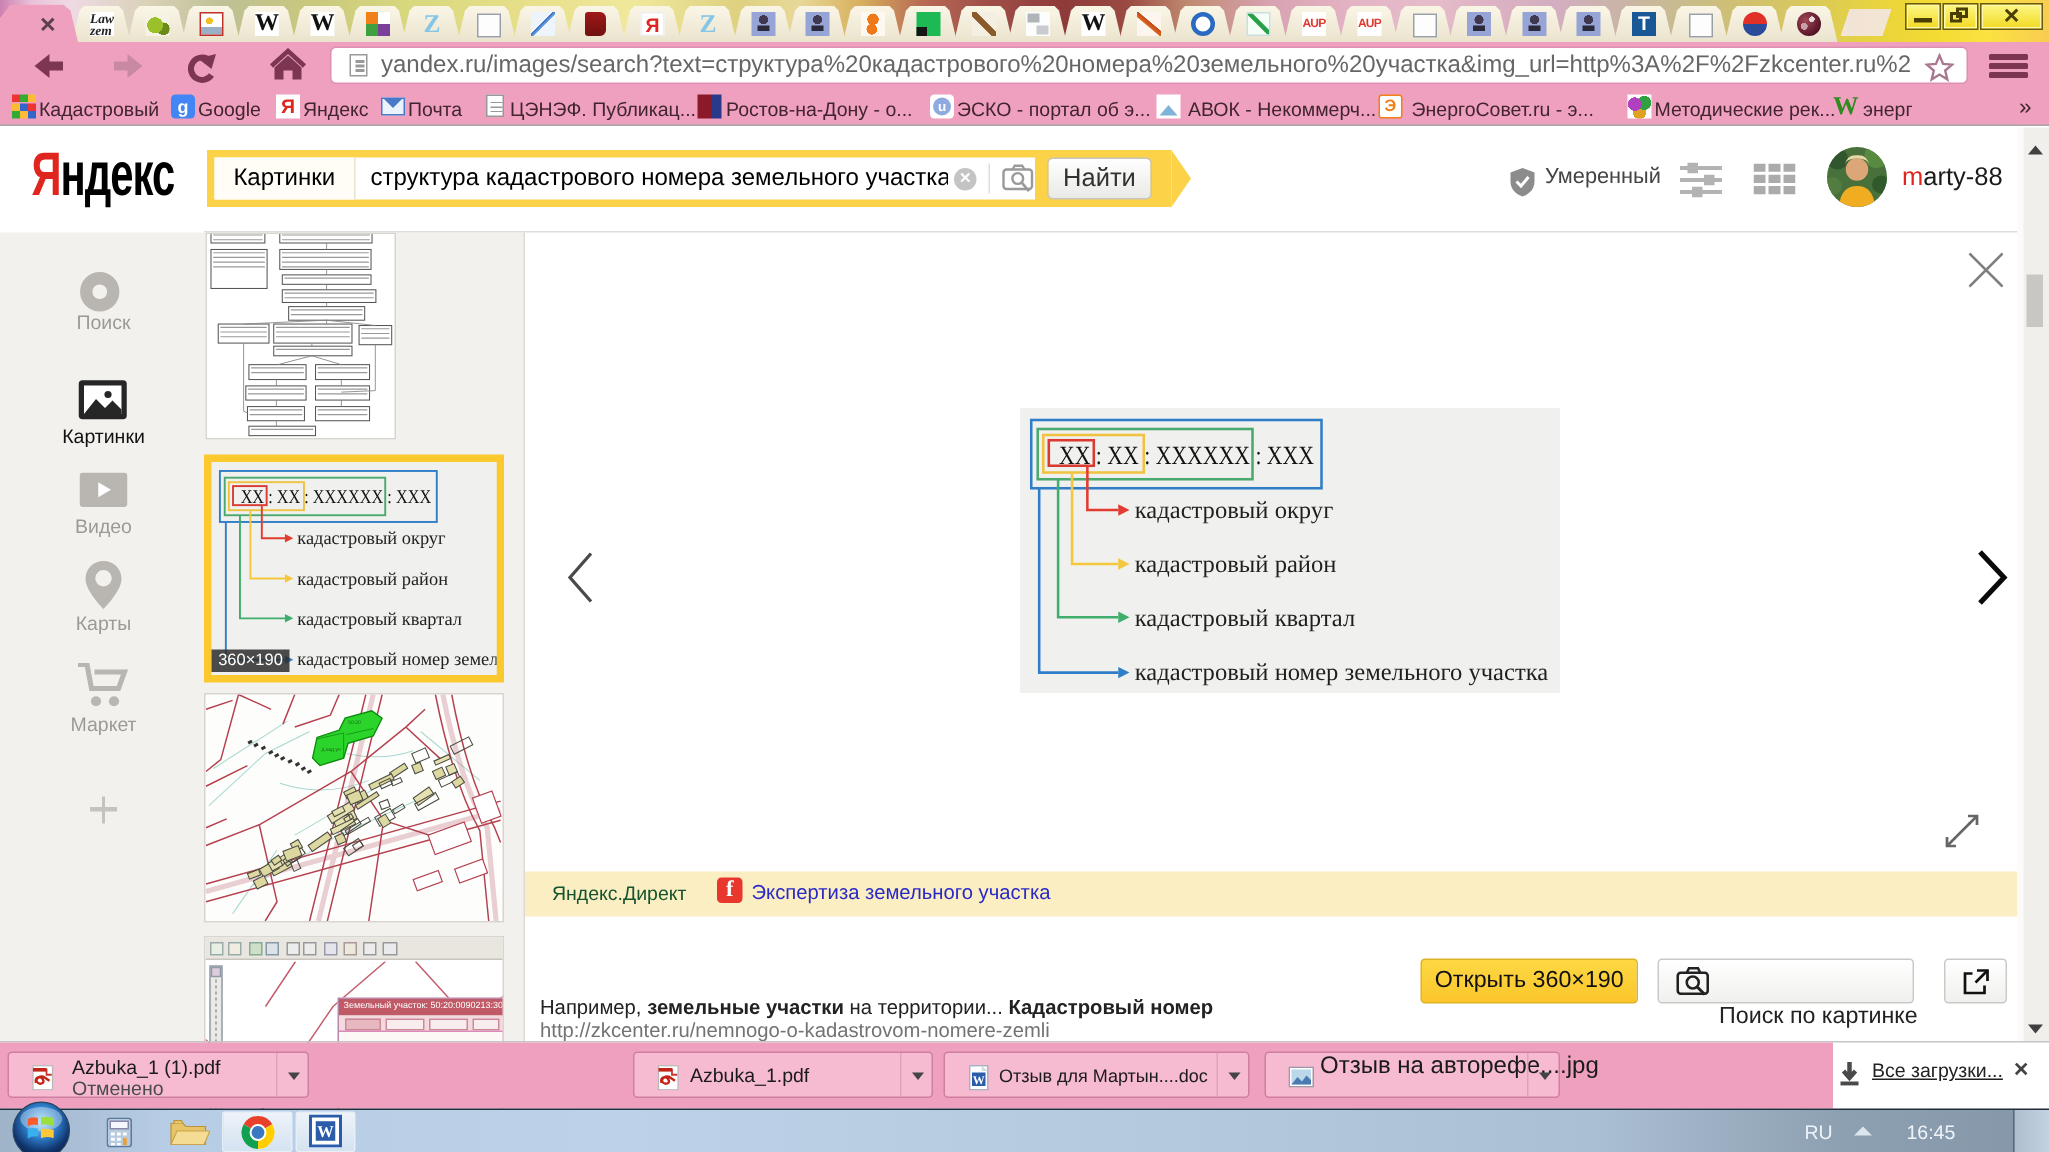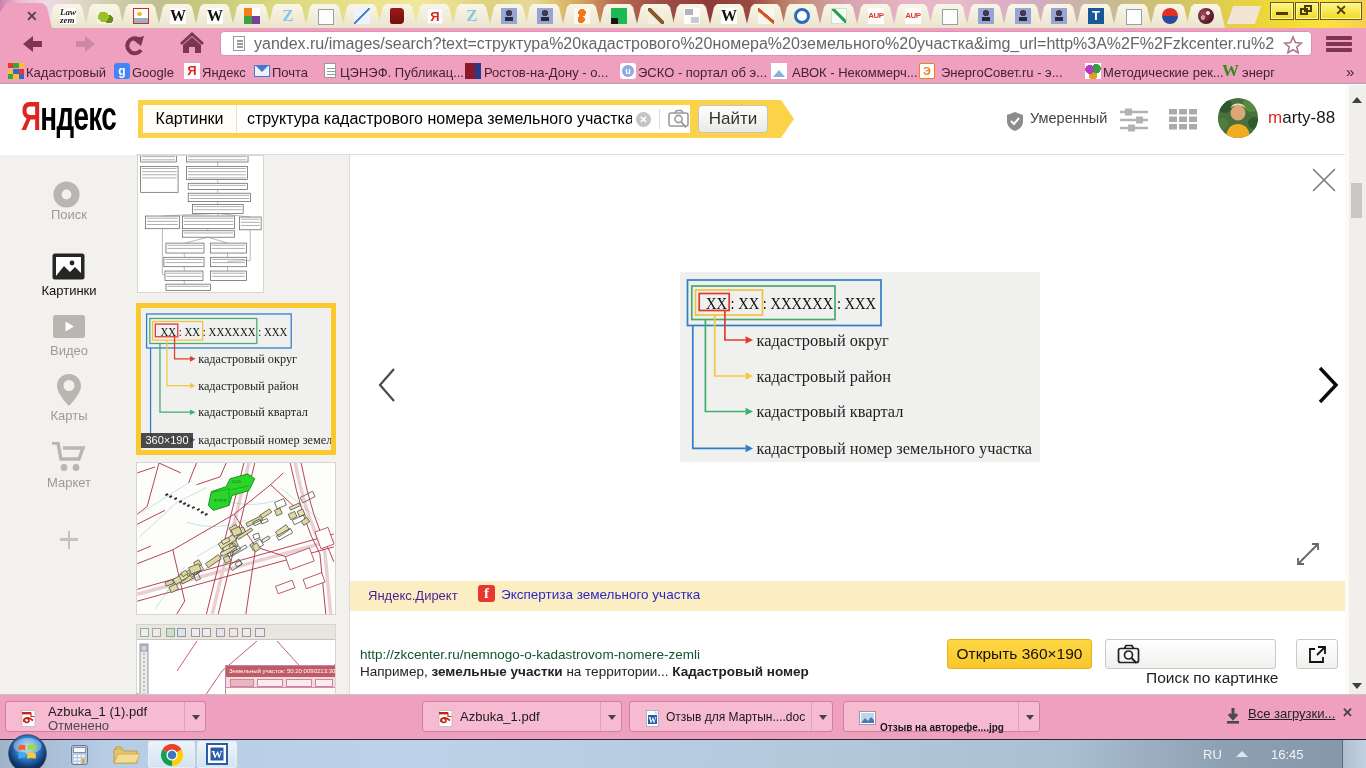--- a/index.html
+++ b/index.html
@@ -61,29 +61,29 @@
 #sfield{left:5px;top:5px;width:547px;height:28px;background:#fff;}
 #scell{left:0;top:0;width:94px;height:28px;background:#fffdf6;border-right:1px solid #e7e2d0;color:#000;font-size:16px;line-height:27px;text-align:center;}
 #squery{left:104px;top:5px;font-size:16px;color:#000;white-space:nowrap;width:385px;overflow:hidden;}
 #sbtn{left:560px;top:5px;width:70px;height:28px;background:linear-gradient(#ffffff,#e9e9e6);border:1px solid #c8c5ba;border-radius:4px;font-size:17px;color:#333;text-align:center;line-height:26px;}
 .hright{color:#444;font-size:15px;white-space:nowrap;}
 
 .sblabel{font-size:13px;color:#9d9a96;width:138px;text-align:center;left:0;}
 
 #dstrip{left:350px;top:496px;width:995px;height:30px;background:#fbeec2;}
 #rtitle{left:360px;top:541px;font-size:16px;color:#2b2bd5;}
-#rurl{left:360px;top:562px;font-size:13.5px;color:#14532d;}
+#rurl{left:360px;top:594px;font-size:13.5px;color:#737373;}
 #rdesc{left:360px;top:579px;font-size:13.5px;color:#222;}
 .vbtn{top:554px;height:30px;border-radius:3px;font-size:16px;}
 
 #vscroll{left:1345px;top:0px;width:21px;height:610px;background:#fcfbfa;}
 #vtrack{left:4px;top:0;width:17px;height:610px;background:#f1efec;}
 #vthumb{left:6px;top:98px;width:11px;height:35px;background:#c9c7c4;}
 
-#downloads{left:0;top:695px;width:1366px;height:44px;background:#efa0bf;}
+#downloads{left:0;top:695px;width:1222px;height:44px;background:#efa0bf;}
 .dlitem{top:6px;height:31px;background:#f6bad1;border:1px solid #cf7fa2;border-radius:3px;}
 .dlarrow{right:5px;top:13px;width:0;height:0;border-left:4px solid transparent;border-right:4px solid transparent;border-top:5px solid #444;}
 .dlsep{right:20px;top:0;width:1px;height:29px;background:#dfa2bd;}
 .dltext{font-size:13px;color:#1a1a1a;white-space:nowrap;}
 
 #taskbar{left:0;top:739px;width:1366px;height:29px;
 background:linear-gradient(90deg,#9fb3c8 0,#b7cde5 8%,#bdd2e8 30%,#b4c8dc 60%,#abbfd3 78%,#9cafc2 84%,#8da0b2 90%,#8496a8 100%);
 border-top:1px solid #1f2d3d;}
 .tbtext{color:#eef3f9;font-size:13px;}
 </style></head>
@@ -594,21 +594,21 @@
     <svg style="left:1312px;top:279px" width="32" height="42" viewBox="0 0 32 42">
         <path d="M8 4 L24 21 L8 38" stroke="#0a0a0a" stroke-width="3.4" fill="none"></path>
       </svg>
     <svg style="left:1294px;top:455px" width="28" height="28" viewBox="0 0 28 28">
       <path d="M9 19 L19 9" stroke="#666" stroke-width="1.8"></path>
       <path d="M18 4 L24 4 L24 10 M10 24 L4 24 L4 18" fill="none" stroke="#666" stroke-width="1.8"></path>
       <path d="M24 4 L18.5 9.5 M4 24 L9.5 18.5" stroke="#666" stroke-width="1.8"></path>
     </svg>
 
     <div id="dstrip"></div>
-    <div style="left:368px;top:503px;font-size:13px;color:#4c1d95;">Яндекс.Директ</div>
+    <div style="left:368px;top:503px;font-size:13px;color:#14532d;">Яндекс.Директ</div>
     <div style="left:478px;top:500px;width:17px;height:17px;background:#e8372c;border-radius:3px;color:#fff;font-family:'Liberation Serif',serif;font-weight:700;font-size:15px;text-align:center;line-height:17px;">f</div>
     <div style="left:501px;top:502px;font-size:13.5px;color:#2929c8;">Экспертиза земельного участка</div>
 
     <div id="rurl">http://zkcenter.ru/nemnogo-o-kadastrovom-nomere-zemli</div>
     <div id="rdesc">Например, <b>земельные участки</b> на территории... <b>Кадастровый номер</b></div>
     <div class="vbtn" style="left:947px;width:145px;background:linear-gradient(#fdd843,#fbc62c);border:1px solid #e0b324;text-align:center;line-height:28px;color:#111;font-size:15.5px;">Открыть 360×190</div>
     <div class="vbtn" style="left:1105px;width:171px;background:linear-gradient(#ffffff,#f0f0ee);border:1px solid #c9c9c5;">
       <svg style="left:11px;top:4px" width="24" height="22" viewBox="0 0 24 22">
         <rect x="1.5" y="4.5" width="20" height="14" rx="2" fill="none" stroke="#222" stroke-width="1.7"></rect>
         <path d="M7.5 4.5 L9 1.5 L15 1.5 L16.5 4.5" fill="none" stroke="#222" stroke-width="1.7"></path>
@@ -667,21 +667,21 @@
         <span class="dltext" style="left:36px;top:8px;font-size:12px;">Отзыв для Мартын....doc</span>
         <span class="dlsep"></span>
         <span class="dlarrow"></span>
       </div>
     <div class="dlitem" style="left:843px;width:197px;">
         <svg style="left:15px;top:9px" width="17" height="14" viewBox="0 0 17 14">
   <rect x="0.5" y="0.5" width="16" height="13" fill="#fff" stroke="#99a" stroke-width="1"></rect>
   <rect x="2" y="2" width="13" height="10" fill="#bcd6ea"></rect>
   <path d="M2 12 L6 7 L9 10 L12 6 L15 9 L15 12 Z" fill="#4a7ab0"></path>
 </svg>
-        <span class="dltext" style="left:36px;top:20px;font-size:10px;font-weight:bold;">Отзыв на авторефе....jpg</span>
+        <span class="dltext" style="left:36px;top:0;font-size:16px;">Отзыв на авторефе....jpg</span>
         <span class="dlsep"></span>
         <span class="dlarrow"></span>
       </div>
     <svg style="left:1225px;top:12px" width="16" height="18" viewBox="0 0 16 18">
   <path d="M8 1 L8 10 M4 7 L8 11.5 L12 7" stroke="#4a4a4a" stroke-width="3" fill="none"></path>
   <rect x="2" y="14" width="12" height="2.6" fill="#4a4a4a"></rect>
 </svg>
     <span style="left:1248px;top:11px;font-size:13px;color:#222;text-decoration:underline;white-space:nowrap;">Все загрузки...</span>
     <span style="left:1342px;top:10px;font-size:13px;color:#444;font-weight:700;">✕</span>
     </div>

